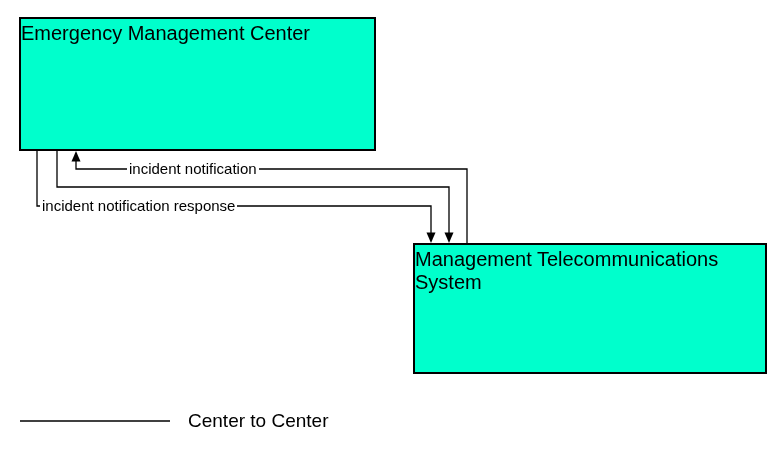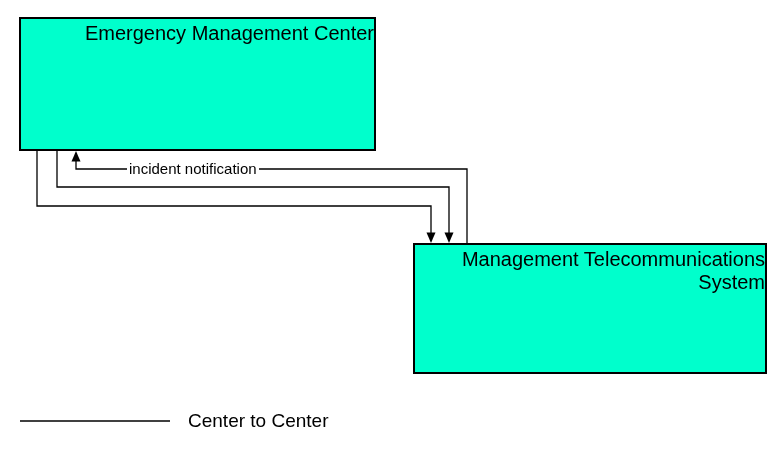--- a/index.html
+++ b/index.html
@@ -20,21 +20,21 @@
     position: absolute;
     box-sizing: border-box;
     background: var(--box-fill, #00ffcc);
     border: 2px solid var(--line-color, #000000);
   }
   .node-emc { left: 19px; top: 17px; width: 357px; height: 134px; }
   .node-ets { left: 413px; top: 243px; width: 354px; height: 131px; }
   .node-title {
     width: 100%;
     padding-top: 3px;
-    text-align: right;
+    text-align: left;
     font-size: 20px;
     line-height: 23px;
     color: #000000;
   }
   .flow-label {
     position: absolute;
     height: 18px;
     line-height: 18px;
     padding: 0 2px;
     background: #ffffff;
@@ -78,16 +78,17 @@
 
   <div class="node node-emc">
     <div class="node-title">Emergency Management Center</div>
   </div>
 
   <div class="node node-ets">
     <div class="node-title">Management Telecommunications System</div>
   </div>
 
   <span class="flow-label flow-label-1">incident notification</span>
+  <span class="flow-label flow-label-3">incident notification response</span>
 
   <span class="legend-label">Center to Center</span>
 
 </div>
 
 </body></html>

